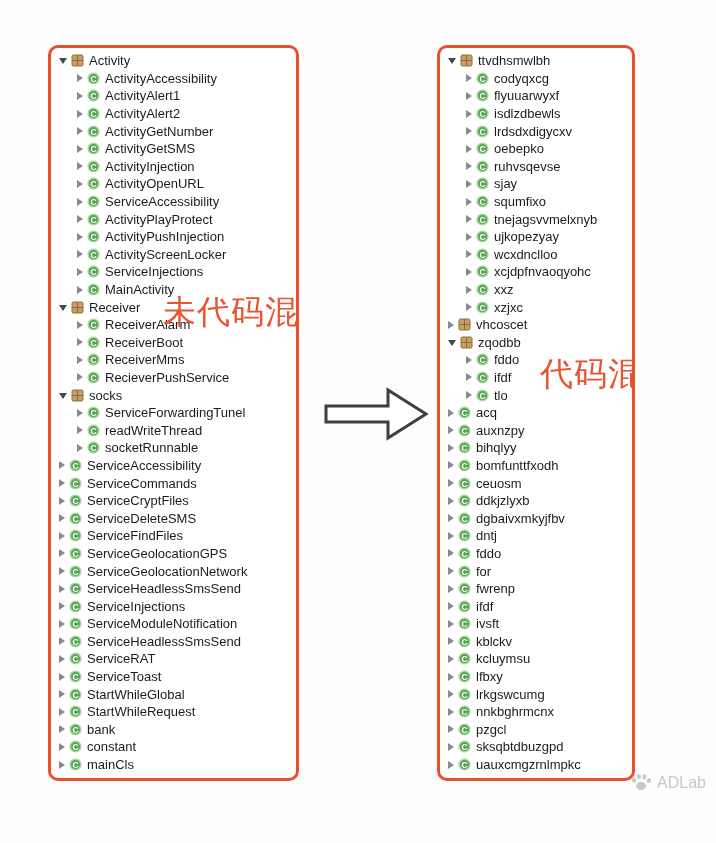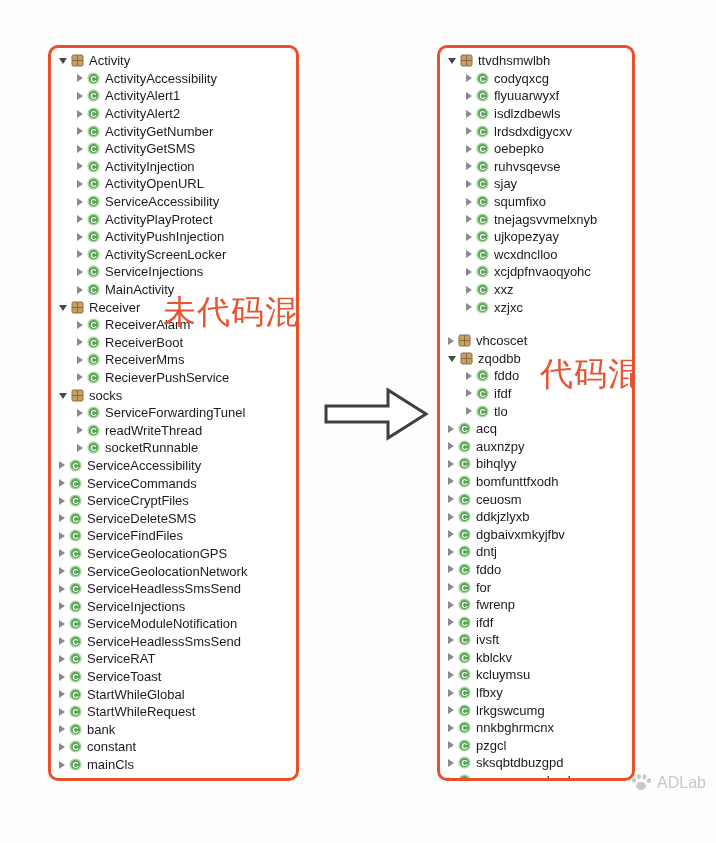--- a/index.html
+++ b/index.html
@@ -597,21 +597,21 @@
         <div class="row" style="padding-left: 22px;">
           <span class="tri tri-closed"></span>
           <span class="icon">
             <svg width="13" height="13" viewBox="0 0 13 13">
               <circle cx="6.5" cy="6.5" r="5.3" fill="var(--c-class)" stroke="var(--c-class-ring)" stroke-width="1.6"></circle>
               <text x="6.5" y="9.6" font-size="8.5" font-weight="bold" fill="#fff" text-anchor="middle" font-family="Liberation Sans, sans-serif">C</text>
             </svg>
           </span>
           <span class="lbl">xzjxc</span>
         </div>
-        <div class="row" style="padding-left: 4px; margin-top: 16px;">
+        <div class="row" style="padding-left: 4px;">
           <span class="tri tri-closed"></span>
           <span class="icon">
             <svg width="13" height="13" viewBox="0 0 13 13">
               <rect x="1" y="1" width="11" height="11" rx="1.5" fill="var(--c-pkg)" stroke="var(--c-pkg-line)"></rect>
               <path d="M6.5 1.5v10M1.5 6.5h10" stroke="var(--c-pkg-line)"></path>
             </svg>
           </span>
           <span class="lbl">vhcoscet</span>
         </div>
         <div class="row" style="padding-left: 4px;">

